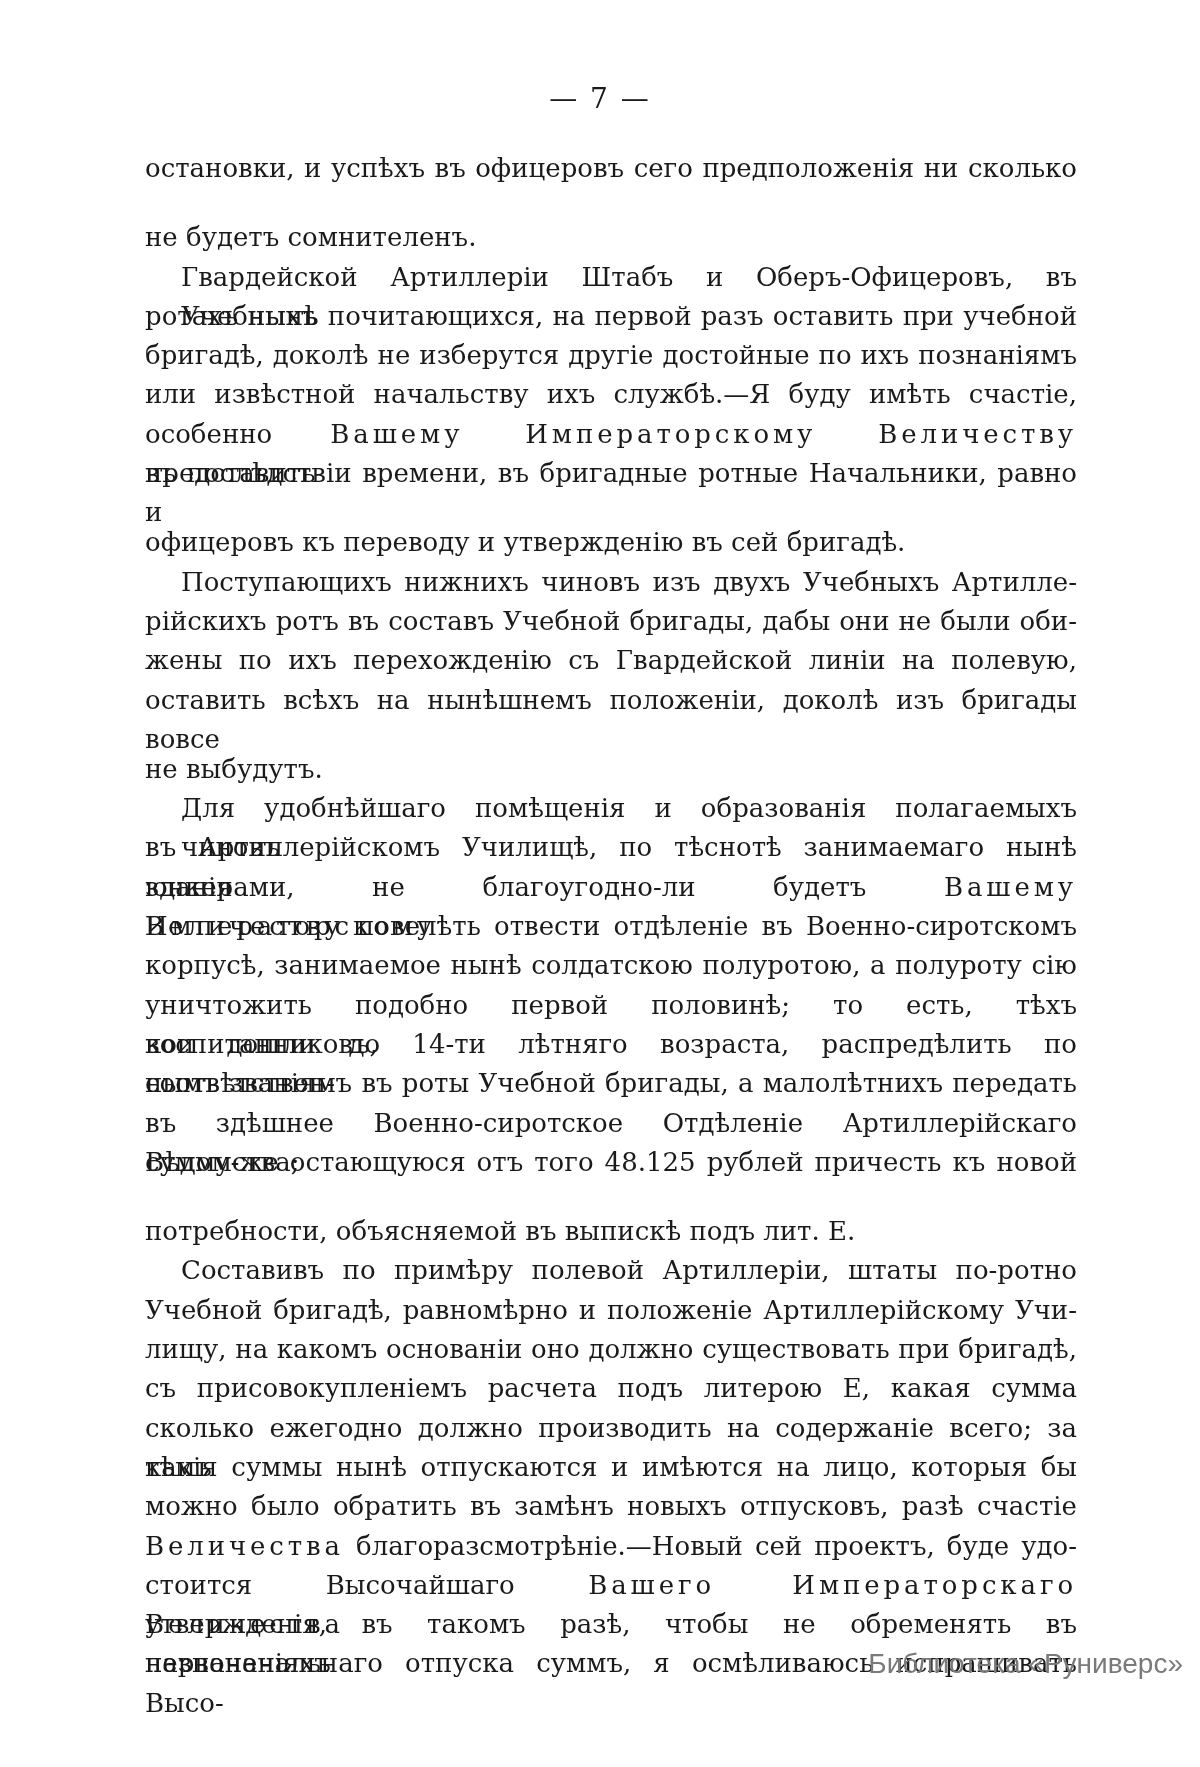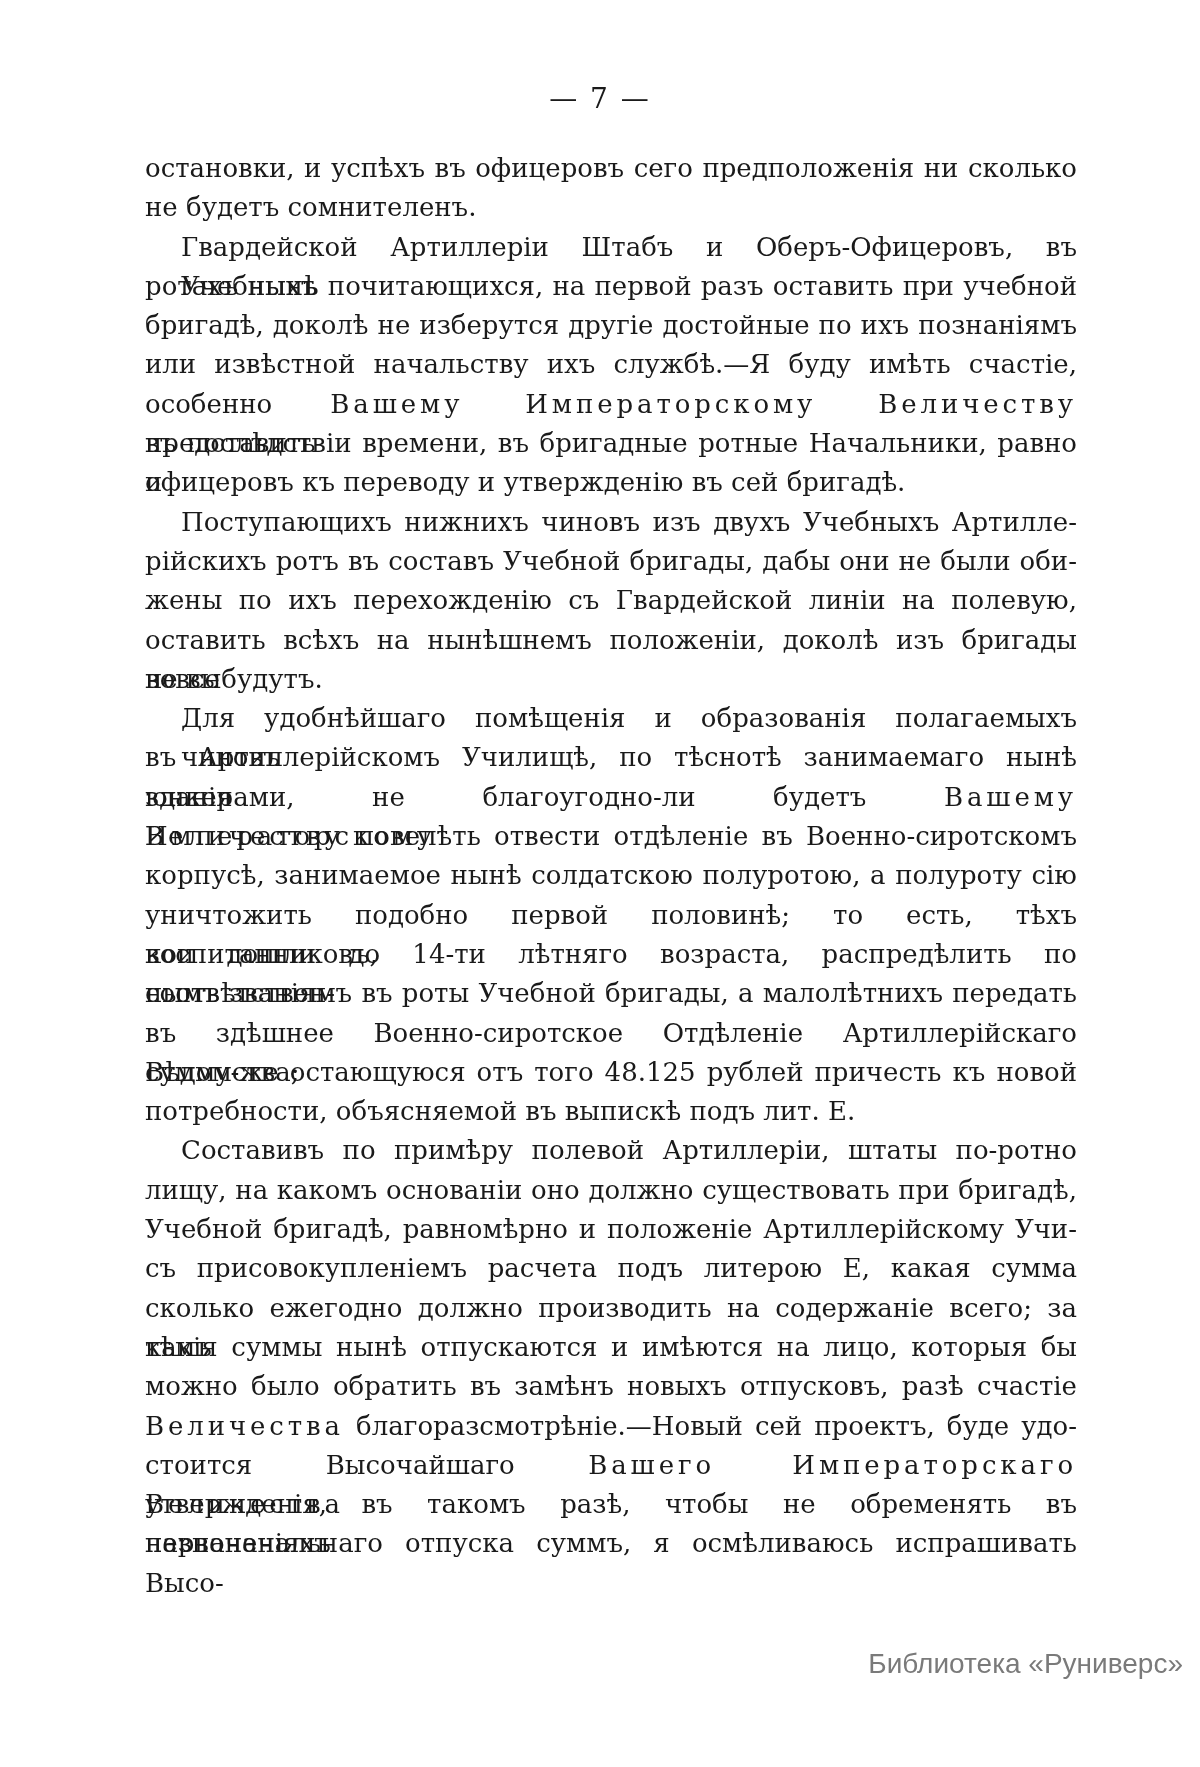--- a/index.html
+++ b/index.html
@@ -38,20 +38,21 @@
     height:39.3px;
     line-height:39.3px;
     text-align:justify;
     text-align-last:justify;
     white-space:normal;
     overflow:visible;
   }
   .line.left{
     text-align:center;
     text-align-last:left;
+    margin-top:30px;
   }
   .line.indent{
     padding-left:36px;
   }
   .sp{
     letter-spacing:0.15em;
   }
   .watermark{
     position:absolute;
     top:1648px;right:17px;
@@ -86,22 +87,22 @@
       <div class="line"><span>юнкерами,  не  благоугодно-ли  будетъ </span><span class="sp">Вашему Императорскому</span></div>
       <div class="line"><span class="sp">Величеству</span><span>  повелѣть  отвести  отдѣленіе  въ  Военно-сиротскомъ</span></div>
       <div class="line"><span>корпусѣ,  занимаемое нынѣ солдатскою полуротою,  а  полуроту сію</span></div>
       <div class="line"><span>уничтожить подобно первой половинѣ; то есть, тѣхъ воспитанниковъ,</span></div>
       <div class="line"><span>кои дошли до 14-ти лѣтняго возраста, распредѣлить по соотвѣтствен-</span></div>
       <div class="line"><span>нымъ  званіямъ  въ  роты  Учебной  бригады,  а  малолѣтнихъ передать</span></div>
       <div class="line"><span>въ здѣшнее Военно-сиротское Отдѣленіе Артиллерійскаго Вѣдомства;</span></div>
       <div class="line"><span>сумму-же остающуюся отъ того  48.125  рублей  причесть  къ  новой</span></div>
       <div class="line left"><span>потребности, объясняемой въ выпискѣ подъ лит. Е.</span></div>
       <div class="line indent"><span>Составивъ  по  примѣру  полевой  Артиллеріи,  штаты  по-ротно</span></div>
+      <div class="line"><span>Учебной бригадѣ,  равномѣрно  и  положеніе  Артиллерійскому  Учи-</span></div>
       <div class="line"><span>лищу, на какомъ  основаніи  оно должно  существовать  при  бригадѣ,</span></div>
-      <div class="line"><span>Учебной бригадѣ,  равномѣрно  и  положеніе  Артиллерійскому  Учи-</span></div>
       <div class="line"><span>съ  присовокупленіемъ  расчета  подъ  литерою  Е,  какая  сумма</span></div>
       <div class="line"><span>сколько  ежегодно  должно  производить  на  содержаніе  всего;  за  тѣмъ</span></div>
       <div class="line"><span>какія суммы  нынѣ  отпускаются  и  имѣются  на лицо,  которыя  бы</span></div>
       <div class="line"><span>можно было обратить въ замѣнъ  новыхъ  отпусковъ,  разѣ  счастіе</span></div>
       <div class="line"><span class="sp">Величества</span><span> благоразсмотрѣніе.—Новый  сей  проектъ,  буде  удо-</span></div>
       <div class="line"><span>стоится  Высочайшаго  </span><span class="sp">Вашего  Императорскаго  Величества</span></div>
       <div class="line"><span>утвержденія, въ такомъ разѣ, чтобы не обременять въ назначеніяхъ</span></div>
       <div class="line"><span>первоначальнаго отпуска суммъ, я осмѣливаюсь  испрашивать  Высо-</span></div>
     </div>
 

